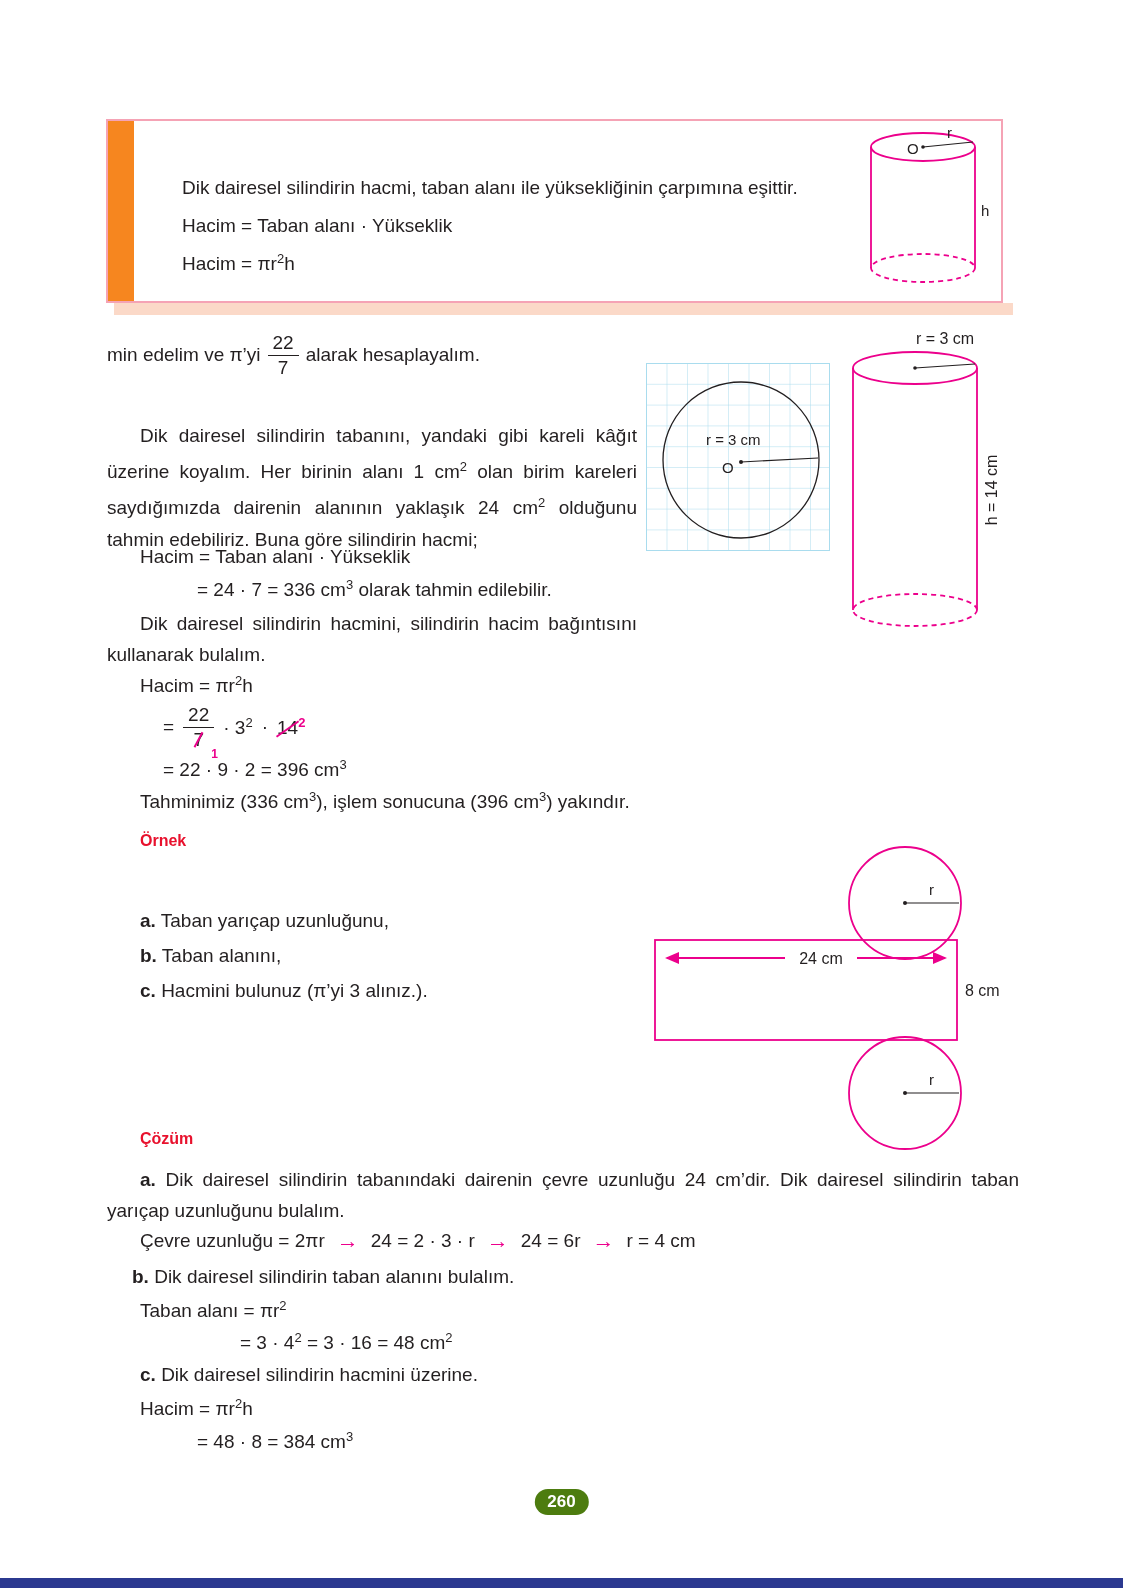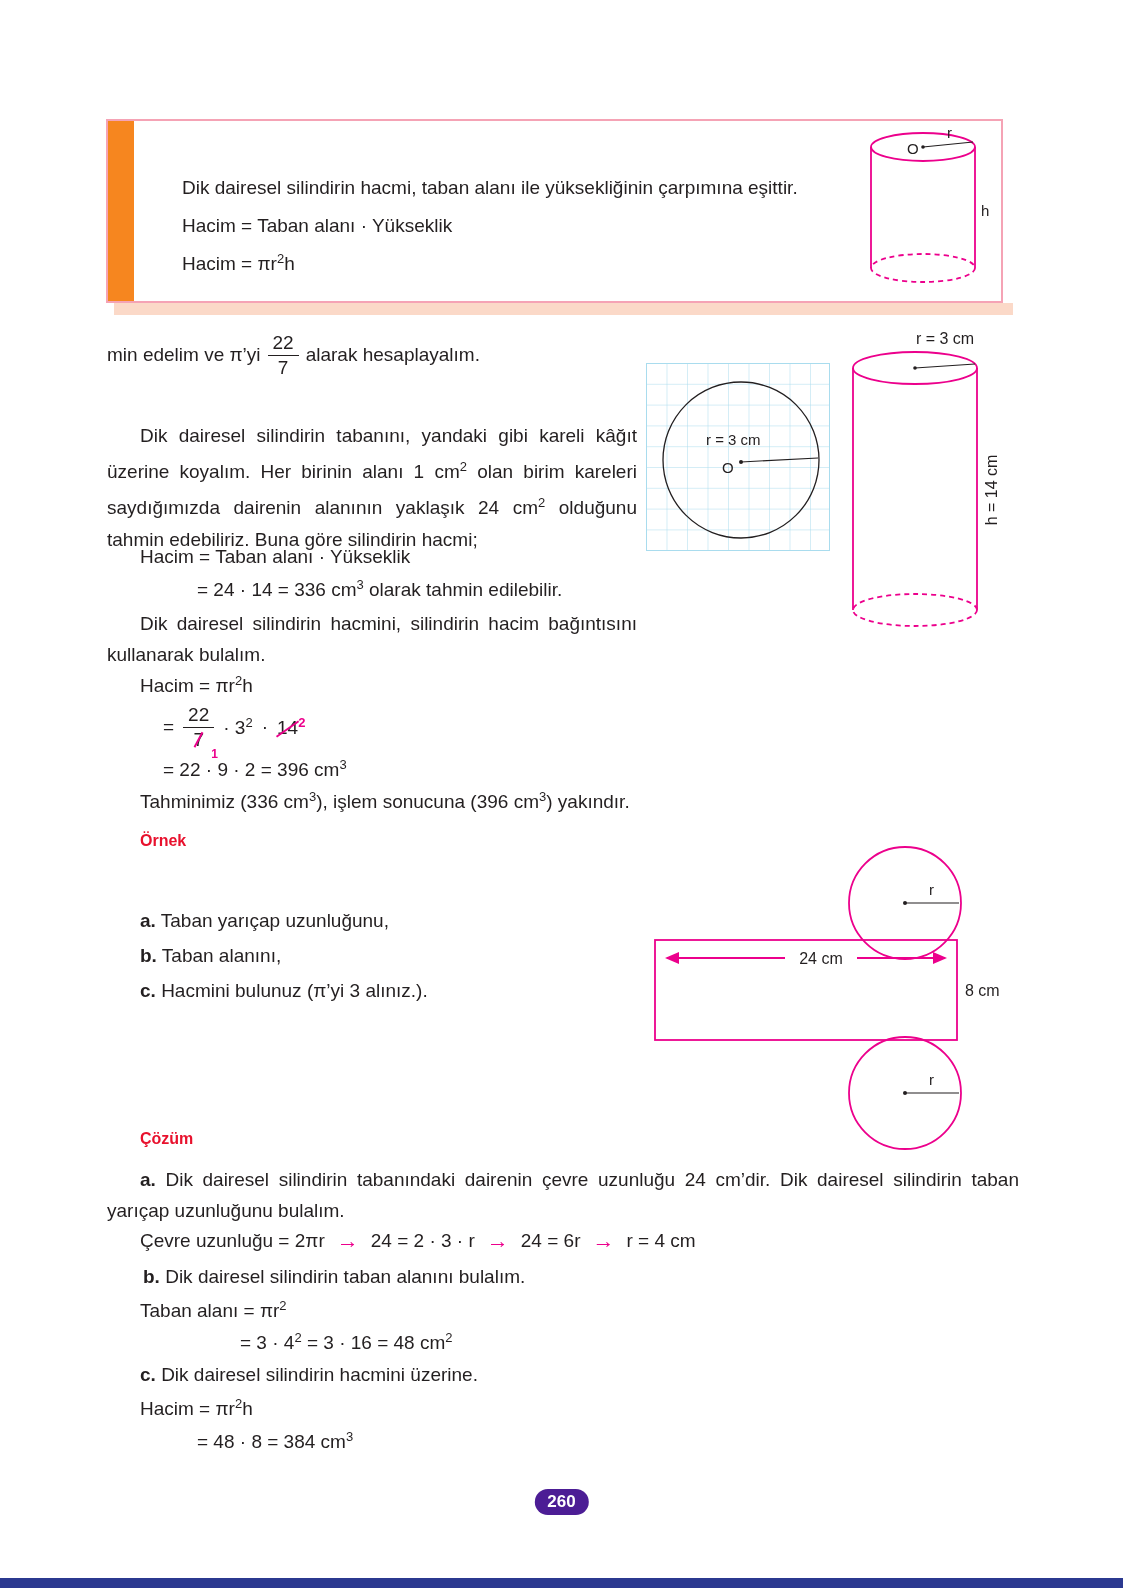--- a/index.html
+++ b/index.html
@@ -41,21 +41,21 @@
   .arrow{color:#ec008c;font-weight:700;font-size:22px;line-height:1;}
 
   
   .pinkline{stroke:#ec008c;stroke-width:1.8;fill:none;}
   .dash{stroke-dasharray:5 4;}
   .fig-label{font-family:"Liberation Sans",sans-serif;font-size:15px;fill:#231f20;}
   .fig-label-lg{font-family:"Liberation Sans",sans-serif;font-size:16px;fill:#231f20;}
 
   
   .page-badge{position:absolute;left:50%;top:1489px;transform:translateX(-50%);
-              background:#4c1d95;color:#fff;font-weight:700;font-size:17px;
+              background:#4d7c0f;color:#fff;font-weight:700;font-size:17px;
               padding:3px 13px;border-radius:14px;}
   .bottom-bar{position:absolute;left:0;top:1578px;width:100%;height:10px;background:#2b3990;}
 </style>
 </head>
 <body>
 
 <div class="page">
 
   <div class="rule-box">
     <div class="orange-bar"></div>
@@ -110,21 +110,21 @@
     <line x1="8" y1="38" x2="8" y2="280" class="pinkline"></line>
     <line x1="132" y1="38" x2="132" y2="280" class="pinkline"></line>
     <ellipse cx="70" cy="280" rx="62" ry="16" class="pinkline dash"></ellipse>
     <text x="152" y="160" transform="rotate(-90 152 160)" text-anchor="middle" class="fig-label-lg">h = 14 cm</text>
   </svg>
 
   <div class="abs para indent" style="left:107px;top:420px;width:530px;"><span>Dik dairesel silindirin tabanını, yandaki gibi kareli kâğıt üzerine koyalım. Her birinin alanı 1 cm</span><sup>2</sup><span> olan birim kareleri saydığımızda dairenin alanının yaklaşık 24 cm</span><sup>2</sup><span> olduğunu tahmin edebiliriz. Buna göre silindirin hacmi;</span></div>
 
   <div class="abs" style="left:140px;top:546px;">Hacim = Taban alanı · Yükseklik</div>
 
-  <div class="abs mathline" style="left:197px;top:577px;"><span>= 24 · 14 = 336 cm</span><sup>3</sup><span> olarak tahmin  edilebilir.</span></div>
+  <div class="abs mathline" style="left:197px;top:577px;"><span>= 24 · 7 = 336 cm</span><sup>3</sup><span> olarak tahmin  edilebilir.</span></div>
 
   <div class="abs para indent" style="left:107px;top:608px;width:530px;">Dik dairesel silindirin hacmini, silindirin hacim bağıntısını kullanarak bulalım.</div>
 
   <div class="abs mathline" style="left:140px;top:673px;"><span>Hacim = πr</span><sup>2</sup><span>h</span></div>
 
   <div class="abs workline" style="left:163px;top:700px;height:54px;">
     <span>=</span>
     <span class="frac">
       <span class="num">22</span>
       <span class="den"><span class="cancel cancel-steep">7</span><span class="cancel-res">1</span></span>
@@ -170,21 +170,21 @@
   <div class="abs cevre" style="left:140px;top:1230px;">
     <span>Çevre uzunluğu = 2πr</span>
     <span class="arrow">→</span>
     <span>24 = 2 · 3 · r</span>
     <span class="arrow">→</span>
     <span>24 = 6r</span>
     <span class="arrow">→</span>
     <span>r = 4 cm</span>
   </div>
 
-  <div class="abs" style="left:143px;top:1266px;"><span class="bold">b.</span><span> Dik dairesel silindirin taban alanını bulalım.</span></div>
+  <div class="abs" style="left:132px;top:1266px;"><span class="bold">b.</span><span> Dik dairesel silindirin taban alanını bulalım.</span></div>
 
   <div class="abs mathline" style="left:140px;top:1298px;"><span>Taban alanı = πr</span><sup>2</sup></div>
 
   <div class="abs mathline" style="left:240px;top:1330px;"><span>= 3 · 4</span><sup>2</sup><span> = 3 · 16 = 48 cm</span><sup>2</sup></div>
 
   <div class="abs" style="left:140px;top:1364px;"><span class="bold">c.</span><span> Dik dairesel silindirin hacmini üzerine.</span></div>
 
   <div class="abs mathline" style="left:140px;top:1396px;"><span>Hacim = πr</span><sup>2</sup><span>h</span></div>
 
   <div class="abs mathline" style="left:197px;top:1429px;"><span>= 48 · 8 = 384 cm</span><sup>3</sup></div>

